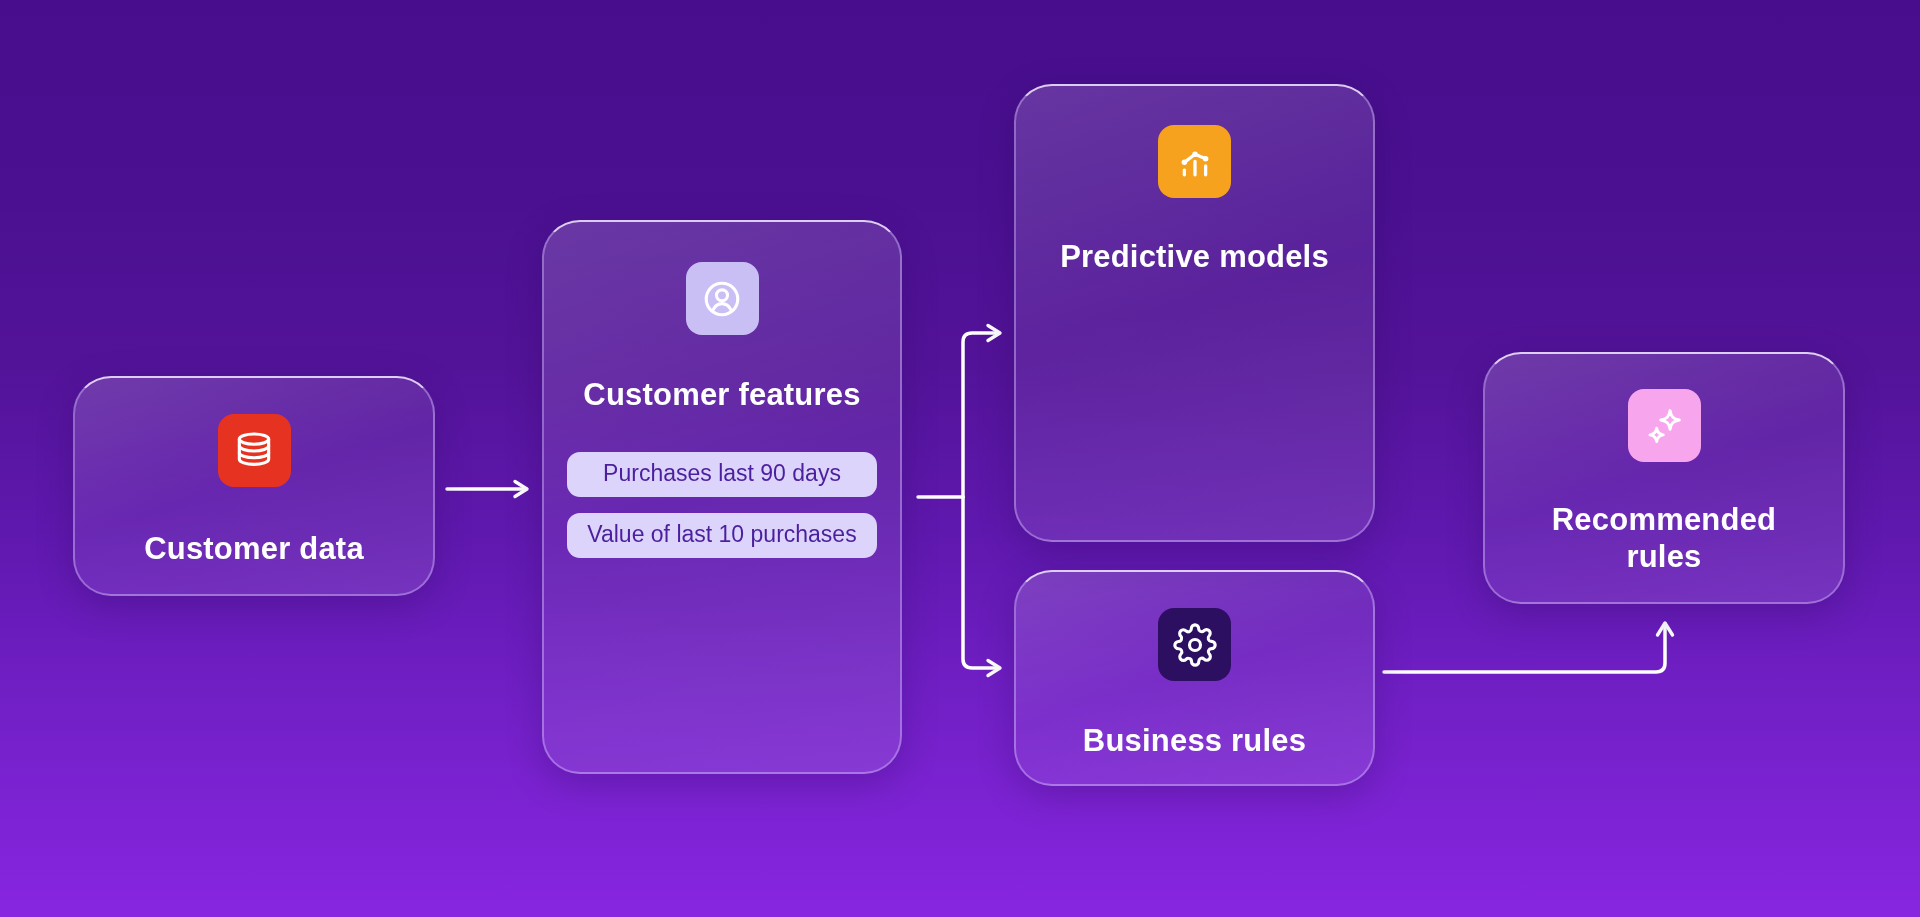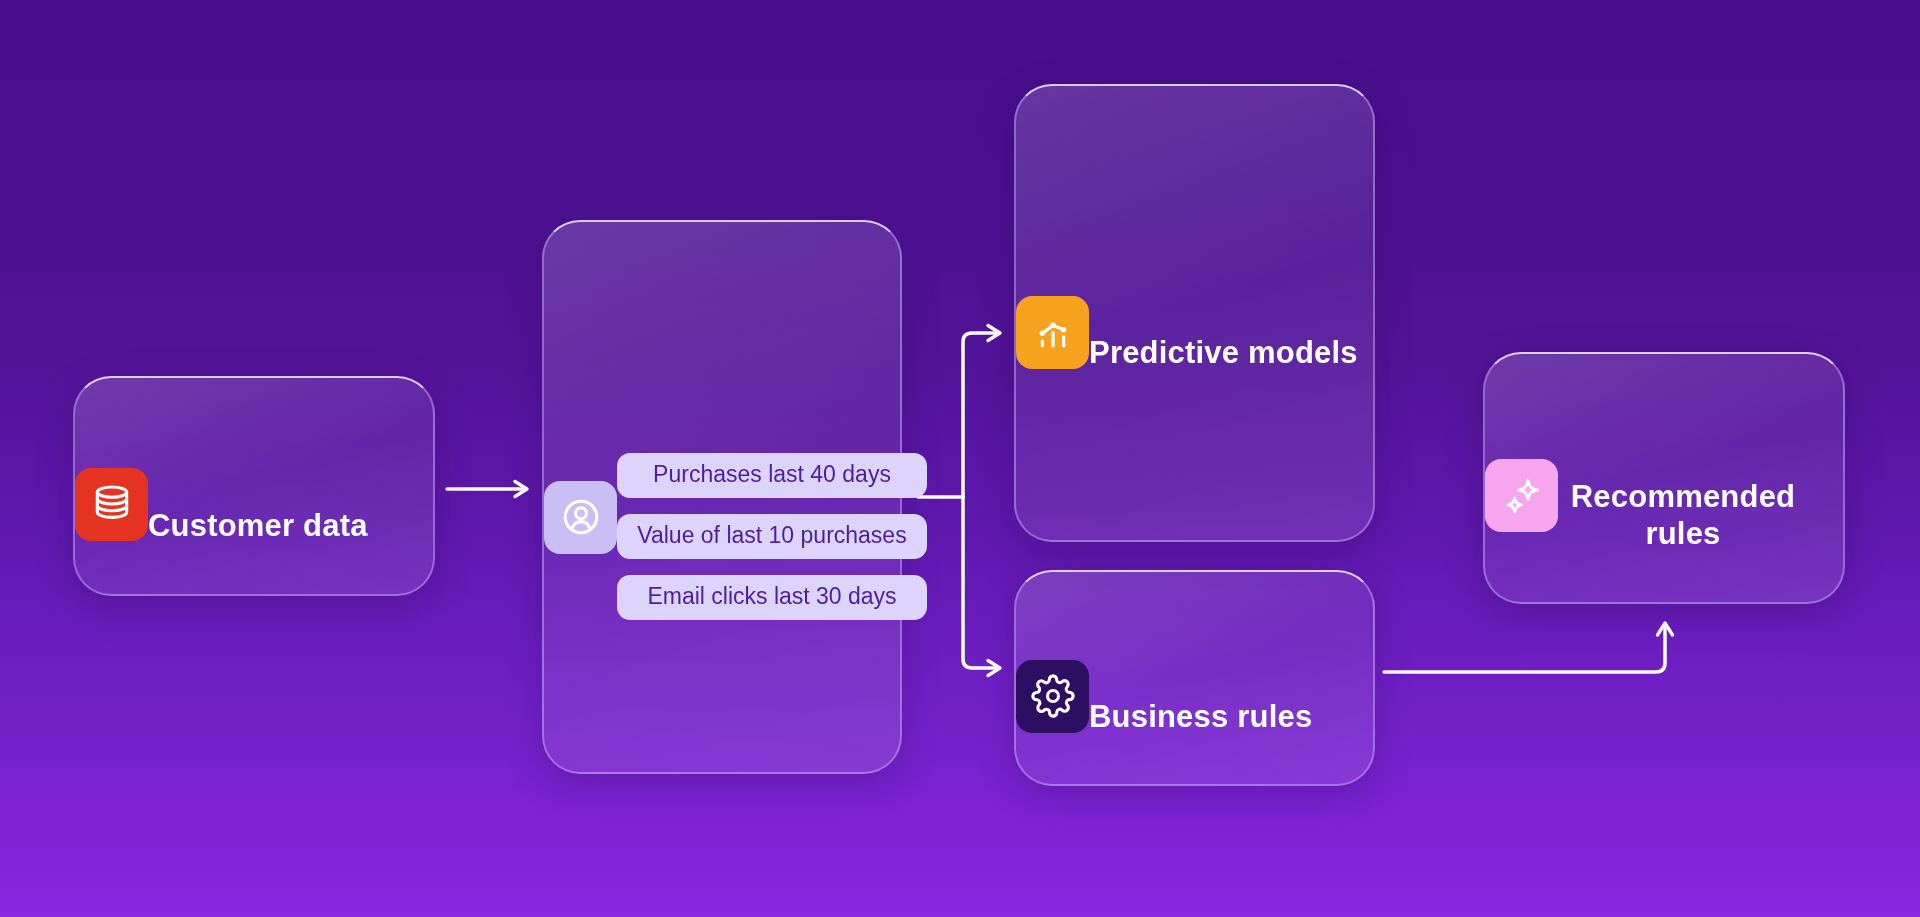--- a/index.html
+++ b/index.html
@@ -12,20 +12,21 @@
     position: relative;
     width: 1920px; height: 917px;
     background: linear-gradient(180deg,
       #470d8c 0%, #4b1092 22%, #531399 40%,
       #5f18ae 58%, #7320c8 78%, #8224da 94%, #8727e0 100%);
   }
   .card {
     position: absolute;
     box-sizing: border-box;
     display: flex;
+    flex-direction: column;
     align-items: center;
     border-radius: 38px;
     background: linear-gradient(163deg,
       rgba(255,255,255,0.17) 0%,
       rgba(255,255,255,0.07) 48%,
       rgba(255,255,255,0.11) 100%);
     border: 2px solid rgba(208,186,250,0.45);
     border-top-color: rgba(244,236,255,0.85);
     box-shadow: 0 10px 35px rgba(30,5,70,0.25);
   }
@@ -149,24 +150,24 @@
   </div>
 
   <div class="card" id="card-customer-features">
     <div class="icon-tile tile-lilac">
       <svg viewBox="0 0 24 24" fill="none" stroke="#ffffff" stroke-width="1.7" stroke-linecap="round" stroke-linejoin="round">
         <circle cx="12" cy="12" r="8.6"></circle>
         <circle cx="12" cy="10" r="3"></circle>
         <path d="M6.9 18.3c1.1-2.5 2.9-3.8 5.1-3.8s4 1.3 5.1 3.8"></path>
       </svg>
     </div>
+    <div class="card-title">Customer features</div>
     <div class="chip-list">
-      <div class="chip chip-lavender">Purchases last 40 days</div>
+      <div class="chip chip-lavender">Purchases last 90 days</div>
       <div class="chip chip-lavender">Value of last 10 purchases</div>
-      <div class="chip chip-lavender">Email clicks last 30 days</div>
     </div>
   </div>
 
   <div class="card" id="card-predictive-models">
     <div class="icon-tile tile-orange">
       <svg viewBox="0 0 24 24" fill="none" stroke="#ffffff" stroke-width="1.8" stroke-linecap="round" stroke-linejoin="round">
         <path d="M6.2 12.2 L12 7.8 L17.8 10.2"></path>
         <circle cx="6.2" cy="12.2" r="1.5" fill="#ffffff" stroke="none"></circle>
         <circle cx="12" cy="7.8" r="1.5" fill="#ffffff" stroke="none"></circle>
         <circle cx="17.8" cy="10.2" r="1.5" fill="#ffffff" stroke="none"></circle>

